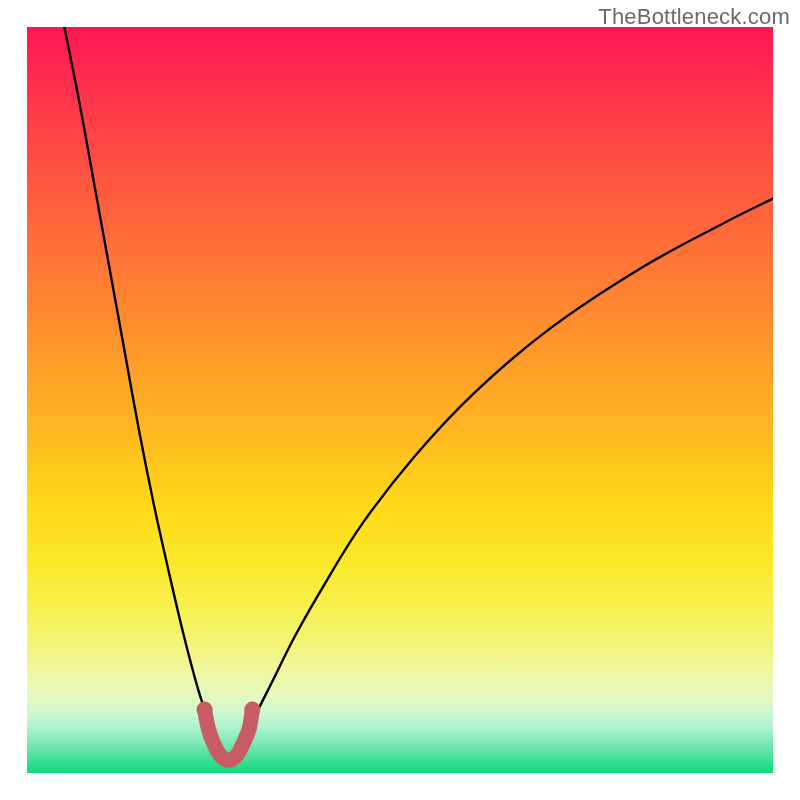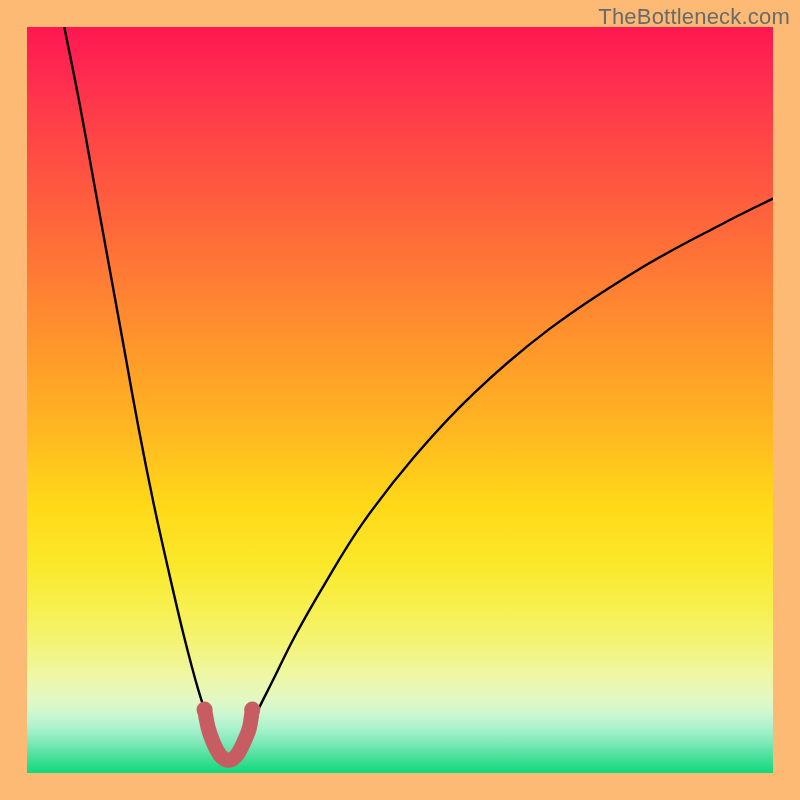--- a/index.html
+++ b/index.html
@@ -1,21 +1,21 @@
 <!DOCTYPE html>
 <html><head>
 <meta charset="utf-8">
 <style>
   * { margin: 0; padding: 0; box-sizing: border-box; }
   html, body { width: 800px; height: 800px; overflow: hidden; background: #000; }
   .frame {
     position: relative;
     width: 800px;
     height: 800px;
-    background: #fdba74;
+    background: #ffffff;
   }
   .watermark {
     position: absolute;
     top: 4px;
     right: 10px;
     font-family: Arial, Helvetica, sans-serif;
     font-size: 22px;
     color: #6a6a6a;
     letter-spacing: 0.2px;
     z-index: 10;

